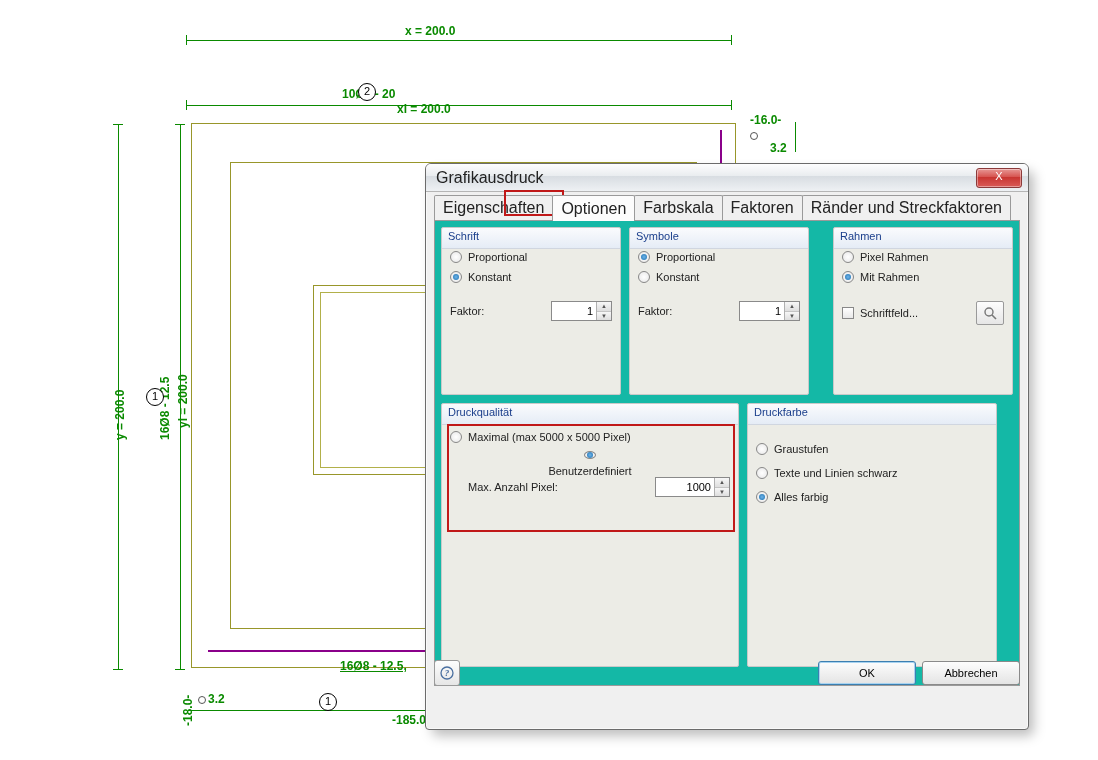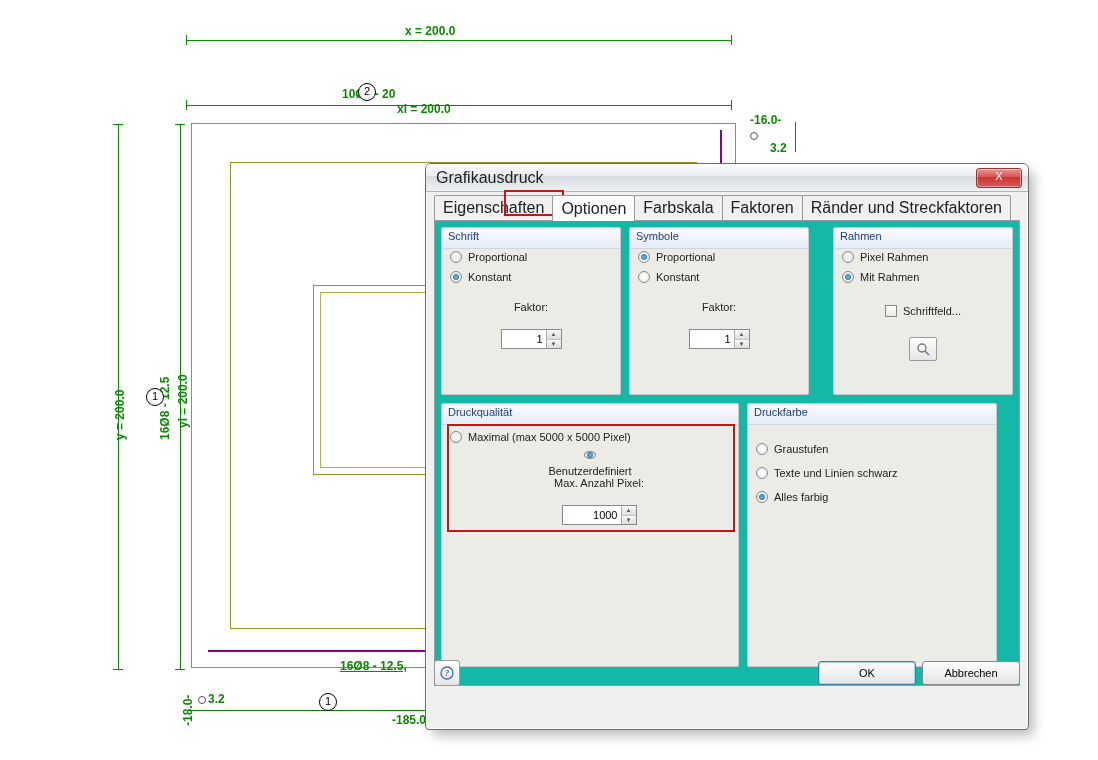--- a/index.html
+++ b/index.html
@@ -186,21 +186,21 @@
     box-sizing:border-box;
   }
   .radio.checked::after{
     content:"";width:6px;height:6px;border-radius:50%;
     background:radial-gradient(#6fb4e8,#1b6fb0);
   }
   .checkbox{
     width:12px;height:12px;border:1px solid #888;background:linear-gradient(#fff,#e8e8e8);
     box-sizing:border-box;
   }
-  .factor-row{display:flex;align-items:center;gap:8px;margin-top:14px;font-size:11px;flex-direction:column;}
+  .factor-row{display:flex;align-items:center;gap:8px;margin-top:14px;font-size:11px;}
   .spinner{
     display:inline-flex;align-items:stretch;
     border:1px solid #8a8a8a;background:#fff;height:18px;
   }
   .spinner input{
     border:none;width:38px;text-align:right;padding:0 3px;font-size:11px;outline:none;
     font-family:inherit;
   }
   .spinner .spin-btns{display:flex;flex-direction:column;border-left:1px solid #b0b0b0;}
   .spinner .sbtn{width:14px;height:9px;background:linear-gradient(#f7f7f7,#dedede);font-size:6px;

